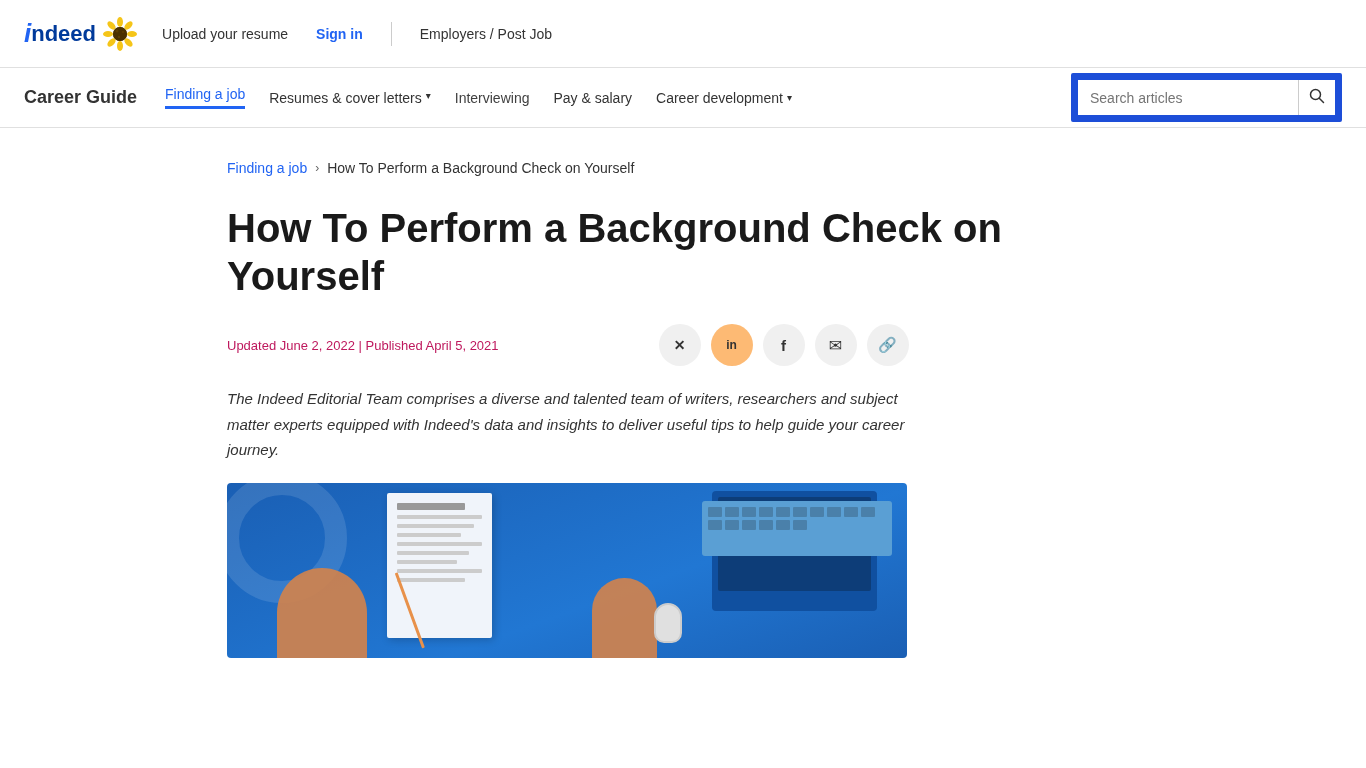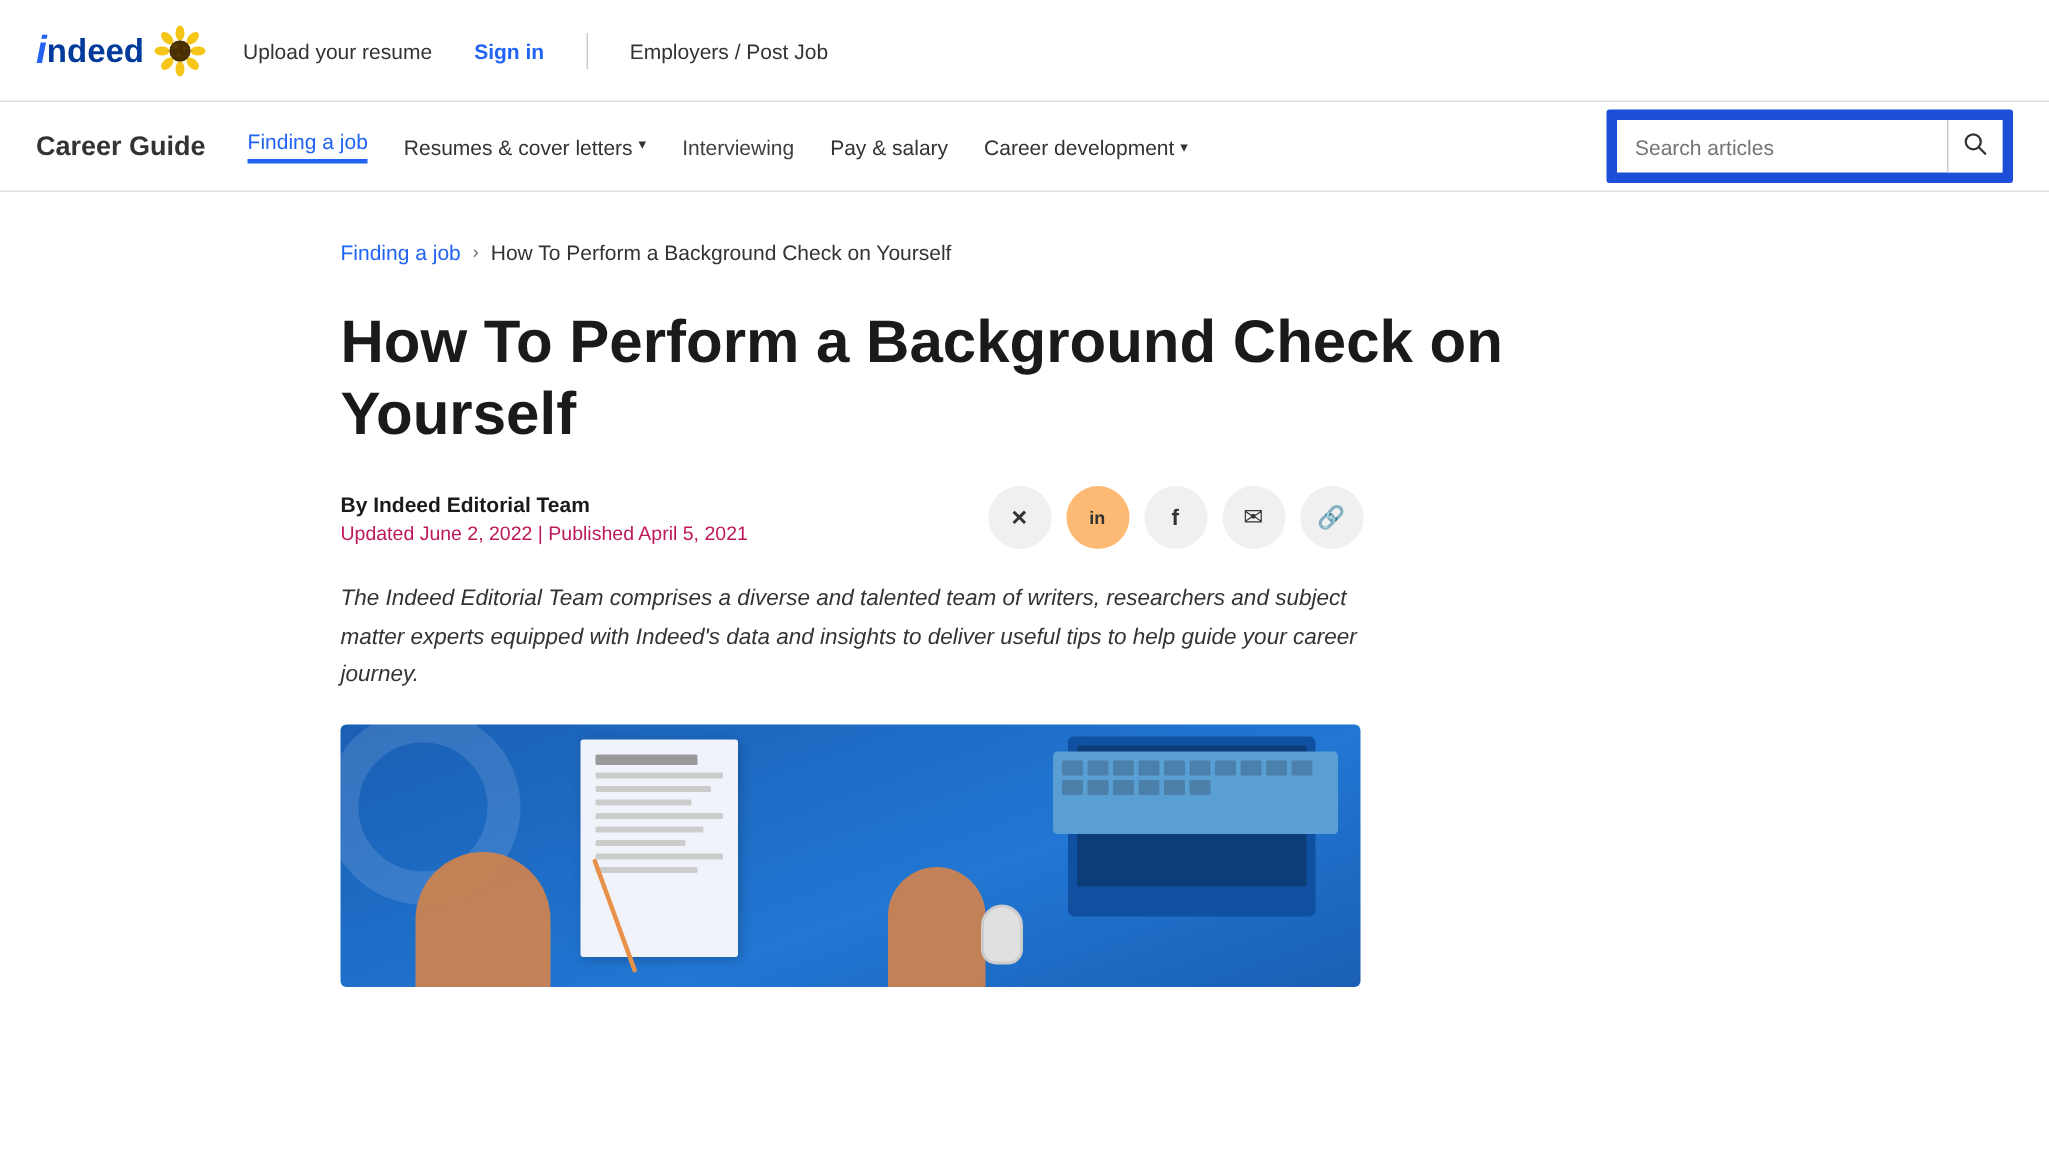--- a/index.html
+++ b/index.html
@@ -83,23 +83,20 @@
   <div style="display:flex;align-items:center;gap:8px;margin-bottom:28px;font-size:14px;">
     <a href="#" style="color:#2164f3;text-decoration:none;">Finding a job</a>
     <span style="color:#666;font-size:12px;">›</span>
     <span style="color:#333;">How To Perform a Background Check on Yourself</span>
   </div>
 
   <h1 style="font-size:40px;font-weight:800;color:#1a1a1a;line-height:1.2;margin-bottom:24px;max-width:860px;">How To Perform a Background Check on Yourself</h1>
 
   <div style="display:flex;align-items:center;margin-bottom:20px;">
     <div style="display:flex;flex-direction:column;gap:4px;">
-      <span style="font-size:14px;font-weight:700;color:#1a1a1a;">
-        <span>By </span><span>Indeed Editorial Team</span>
-      </span>
       <span style="font-size:13px;color:#be185d;">
         <span>Updated June 2, 2022</span>
         <span> | </span>
         <span>Published April 5, 2021</span>
       </span>
     </div>
 
     <div style="display:flex;align-items:center;gap:10px;margin-left:160px;">
 
       <button title="Share on Twitter" style="width:42px;height:42px;border-radius:50%;background:#f0f0f0;border:none;cursor:pointer;display:flex;align-items:center;justify-content:center;font-size:14px;font-weight:700;color:#333;">

